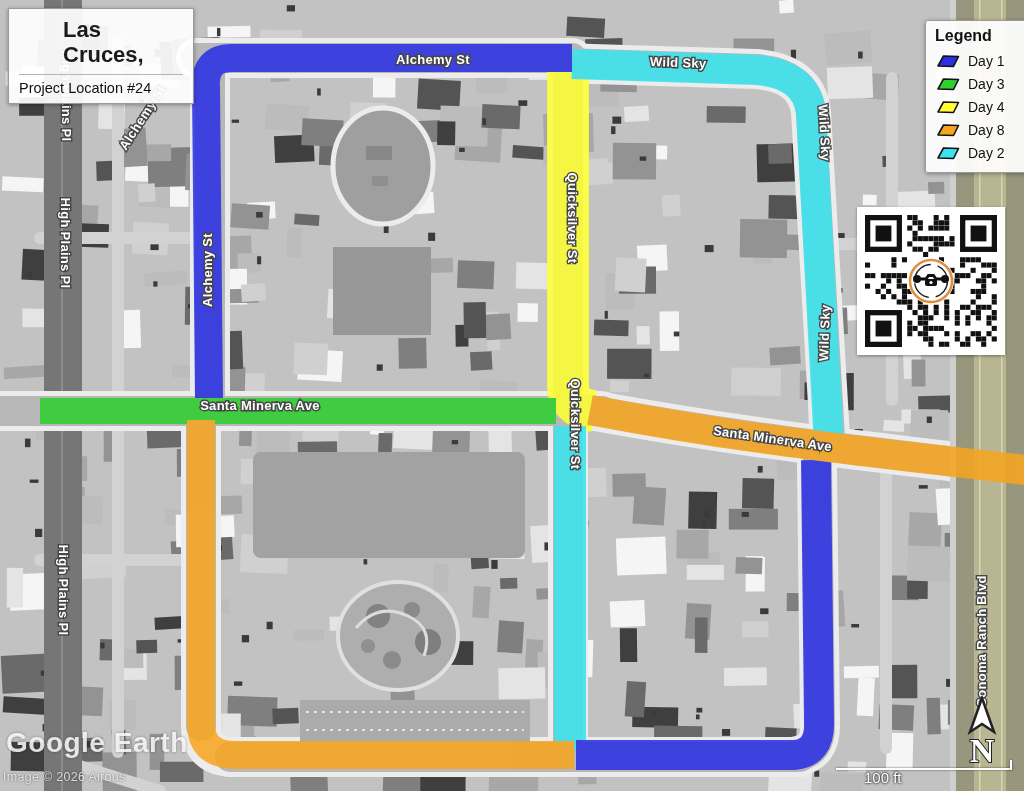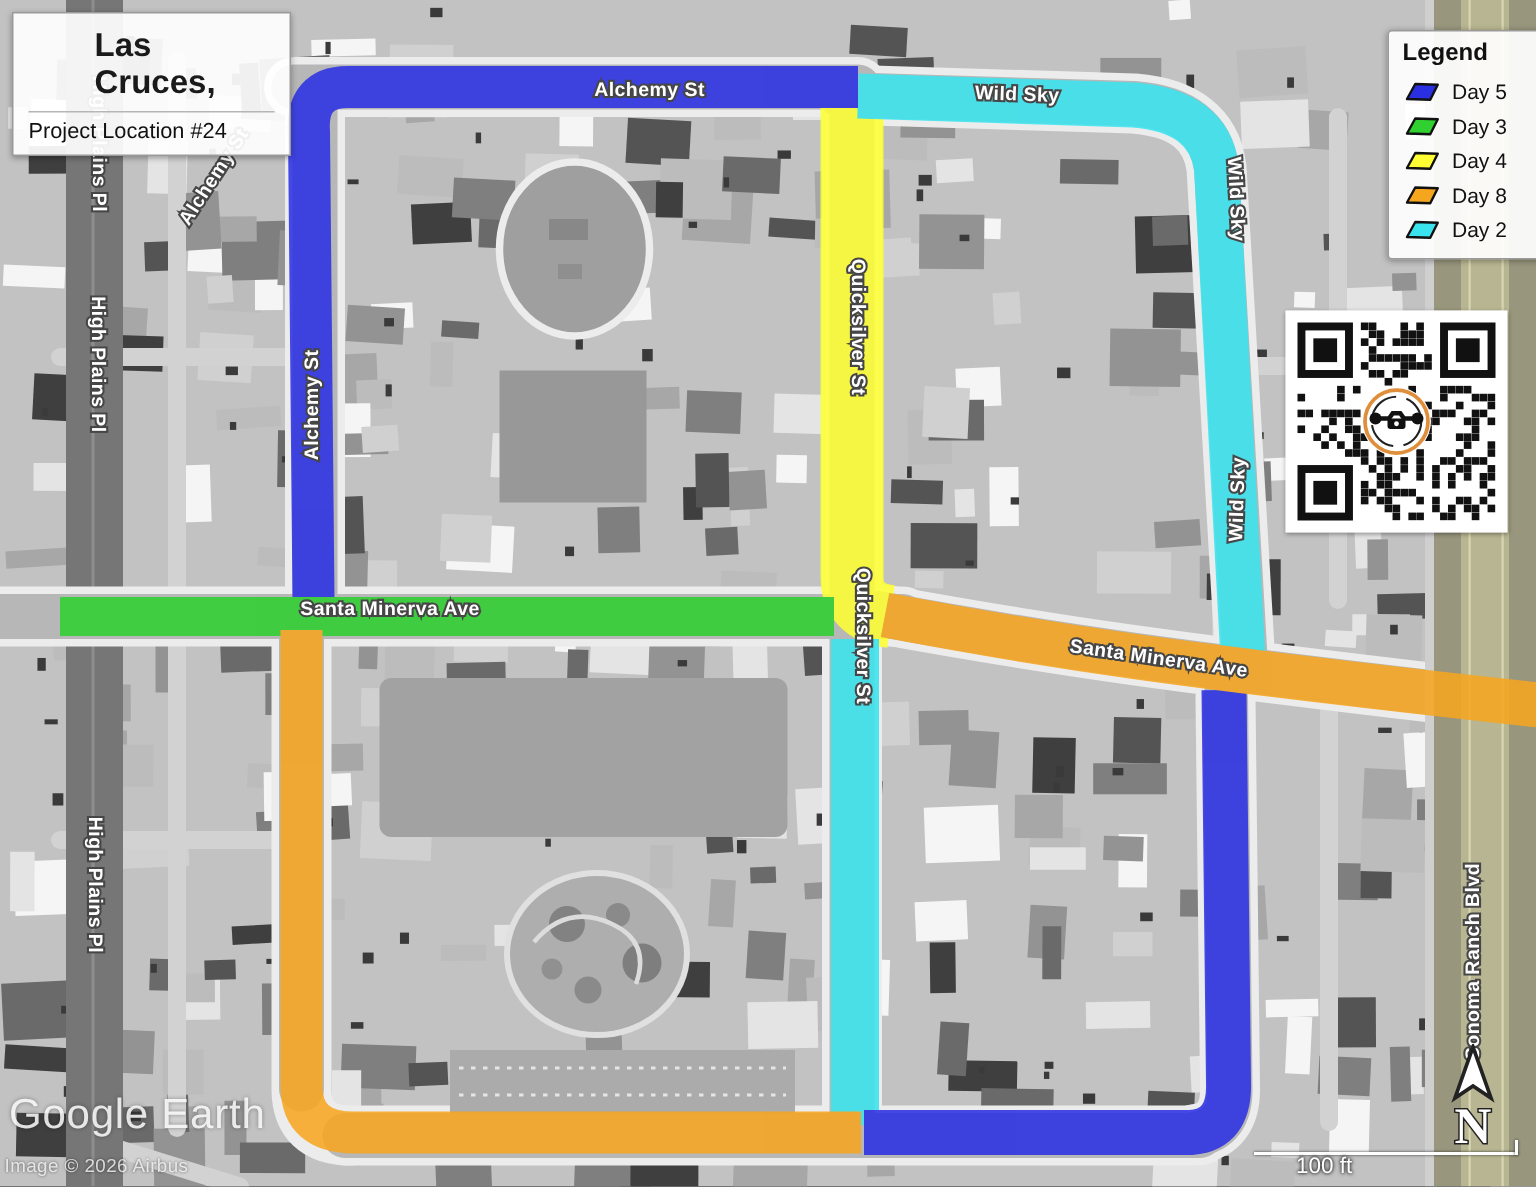--- a/index.html
+++ b/index.html
@@ -15,21 +15,21 @@
   #title-box .sub{font-size:14.5px;color:#111;}
   #legend-box{left:925px;top:20px;width:117px;padding:6px 0 8px 9px;box-sizing:border-box;border-radius:3px;}
   #legend-box .legend-title{font-size:16px;font-weight:bold;color:#111;margin:0 0 4px 0;}
   .legend-row{display:flex;align-items:center;height:23px;}
   .legend-row svg{flex:0 0 26px;}
   .legend-row .lbl{font-size:14px;color:#111;margin-left:7px;}
   
   #qr{position:absolute;left:857px;top:207px;width:148px;height:148px;background:#fff;
       box-shadow:0 1px 3px rgba(0,0,0,.4);}
   
-  #ge-watermark{position:absolute;left:6px;top:727px;font-size:28px;font-weight:400;
+  #ge-watermark{position:absolute;left:6px;top:727px;font-size:28px;font-weight:700;
       color:rgba(255,255,255,.85);letter-spacing:.5px;text-shadow:0 0 3px rgba(0,0,0,.35);}
   #copyright{position:absolute;left:3px;top:770px;font-size:12.5px;color:rgba(255,255,255,.78);
       text-shadow:0 0 2px rgba(0,0,0,.6);letter-spacing:.3px;}
   #scale-bar{position:absolute;left:836px;top:768px;width:176px;height:10px;}
   #scale-line{position:absolute;left:0;top:0;width:176px;height:2px;background:#fff;box-shadow:0 0 2px #333;}
   #scale-tick{position:absolute;right:0;top:-8px;width:2px;height:10px;background:#fff;box-shadow:0 0 2px #333;}
   #scale-label{position:absolute;left:864px;top:769px;font-size:15px;color:#fff;
       text-shadow:0 0 3px #222,0 0 2px #222;}
   #north{position:absolute;left:956px;top:696px;width:56px;height:72px;}
 </style>
@@ -563,21 +563,21 @@
     <div class="sub">Project Location #24</div>
   </div>
 
   <div id="legend-box" class="panel">
     <div class="legend-title">Legend</div>
     <div id="legend-rows">
         <div class="legend-row">
           <svg width="26" height="16">
             <path d="M3,13 L8.5,3 L23.5,3.5 L18.5,13.5 Z" fill="#2a2fe2" stroke="#111" stroke-width="1.6" stroke-linejoin="round"></path>
           </svg>
-          <span class="lbl">Day 5</span>
+          <span class="lbl">Day 1</span>
         </div>
         <div class="legend-row">
           <svg width="26" height="16">
             <path d="M3,13 L8.5,3 L23.5,3.5 L18.5,13.5 Z" fill="#2fd02f" stroke="#111" stroke-width="1.6" stroke-linejoin="round"></path>
           </svg>
           <span class="lbl">Day 3</span>
         </div>
         <div class="legend-row">
           <svg width="26" height="16">
             <path d="M3,13 L8.5,3 L23.5,3.5 L18.5,13.5 Z" fill="#ffff33" stroke="#111" stroke-width="1.6" stroke-linejoin="round"></path>

